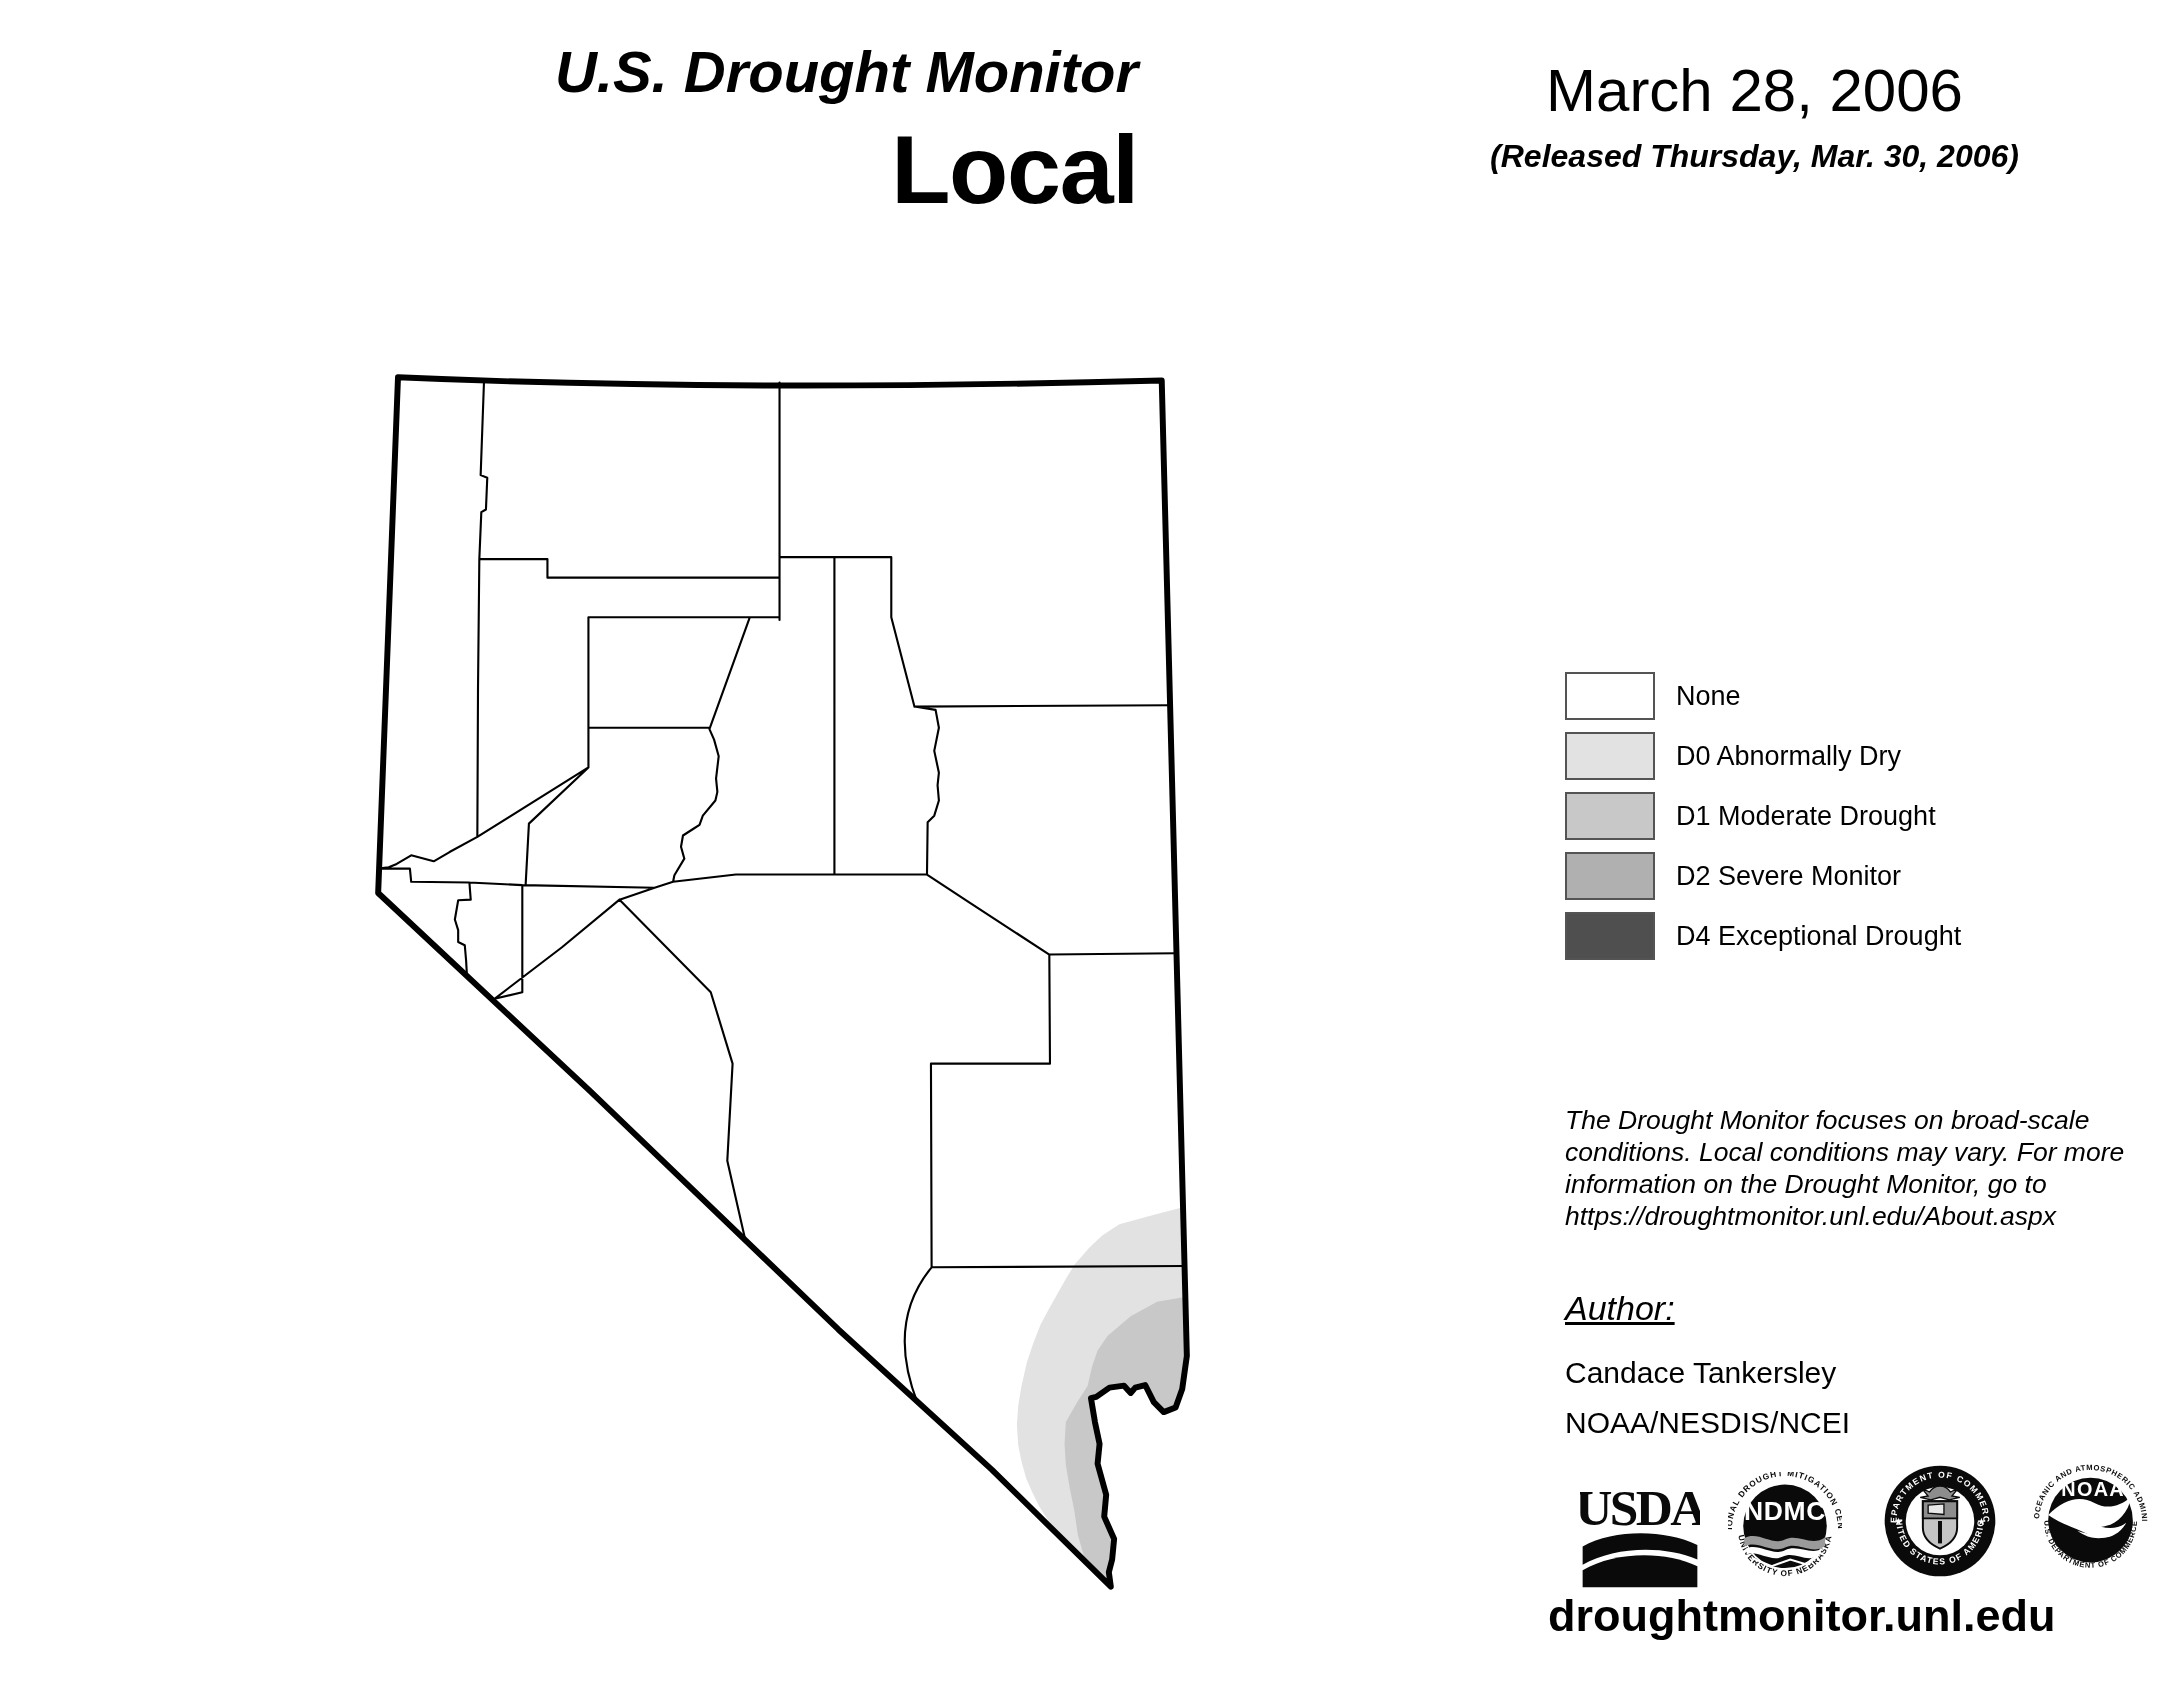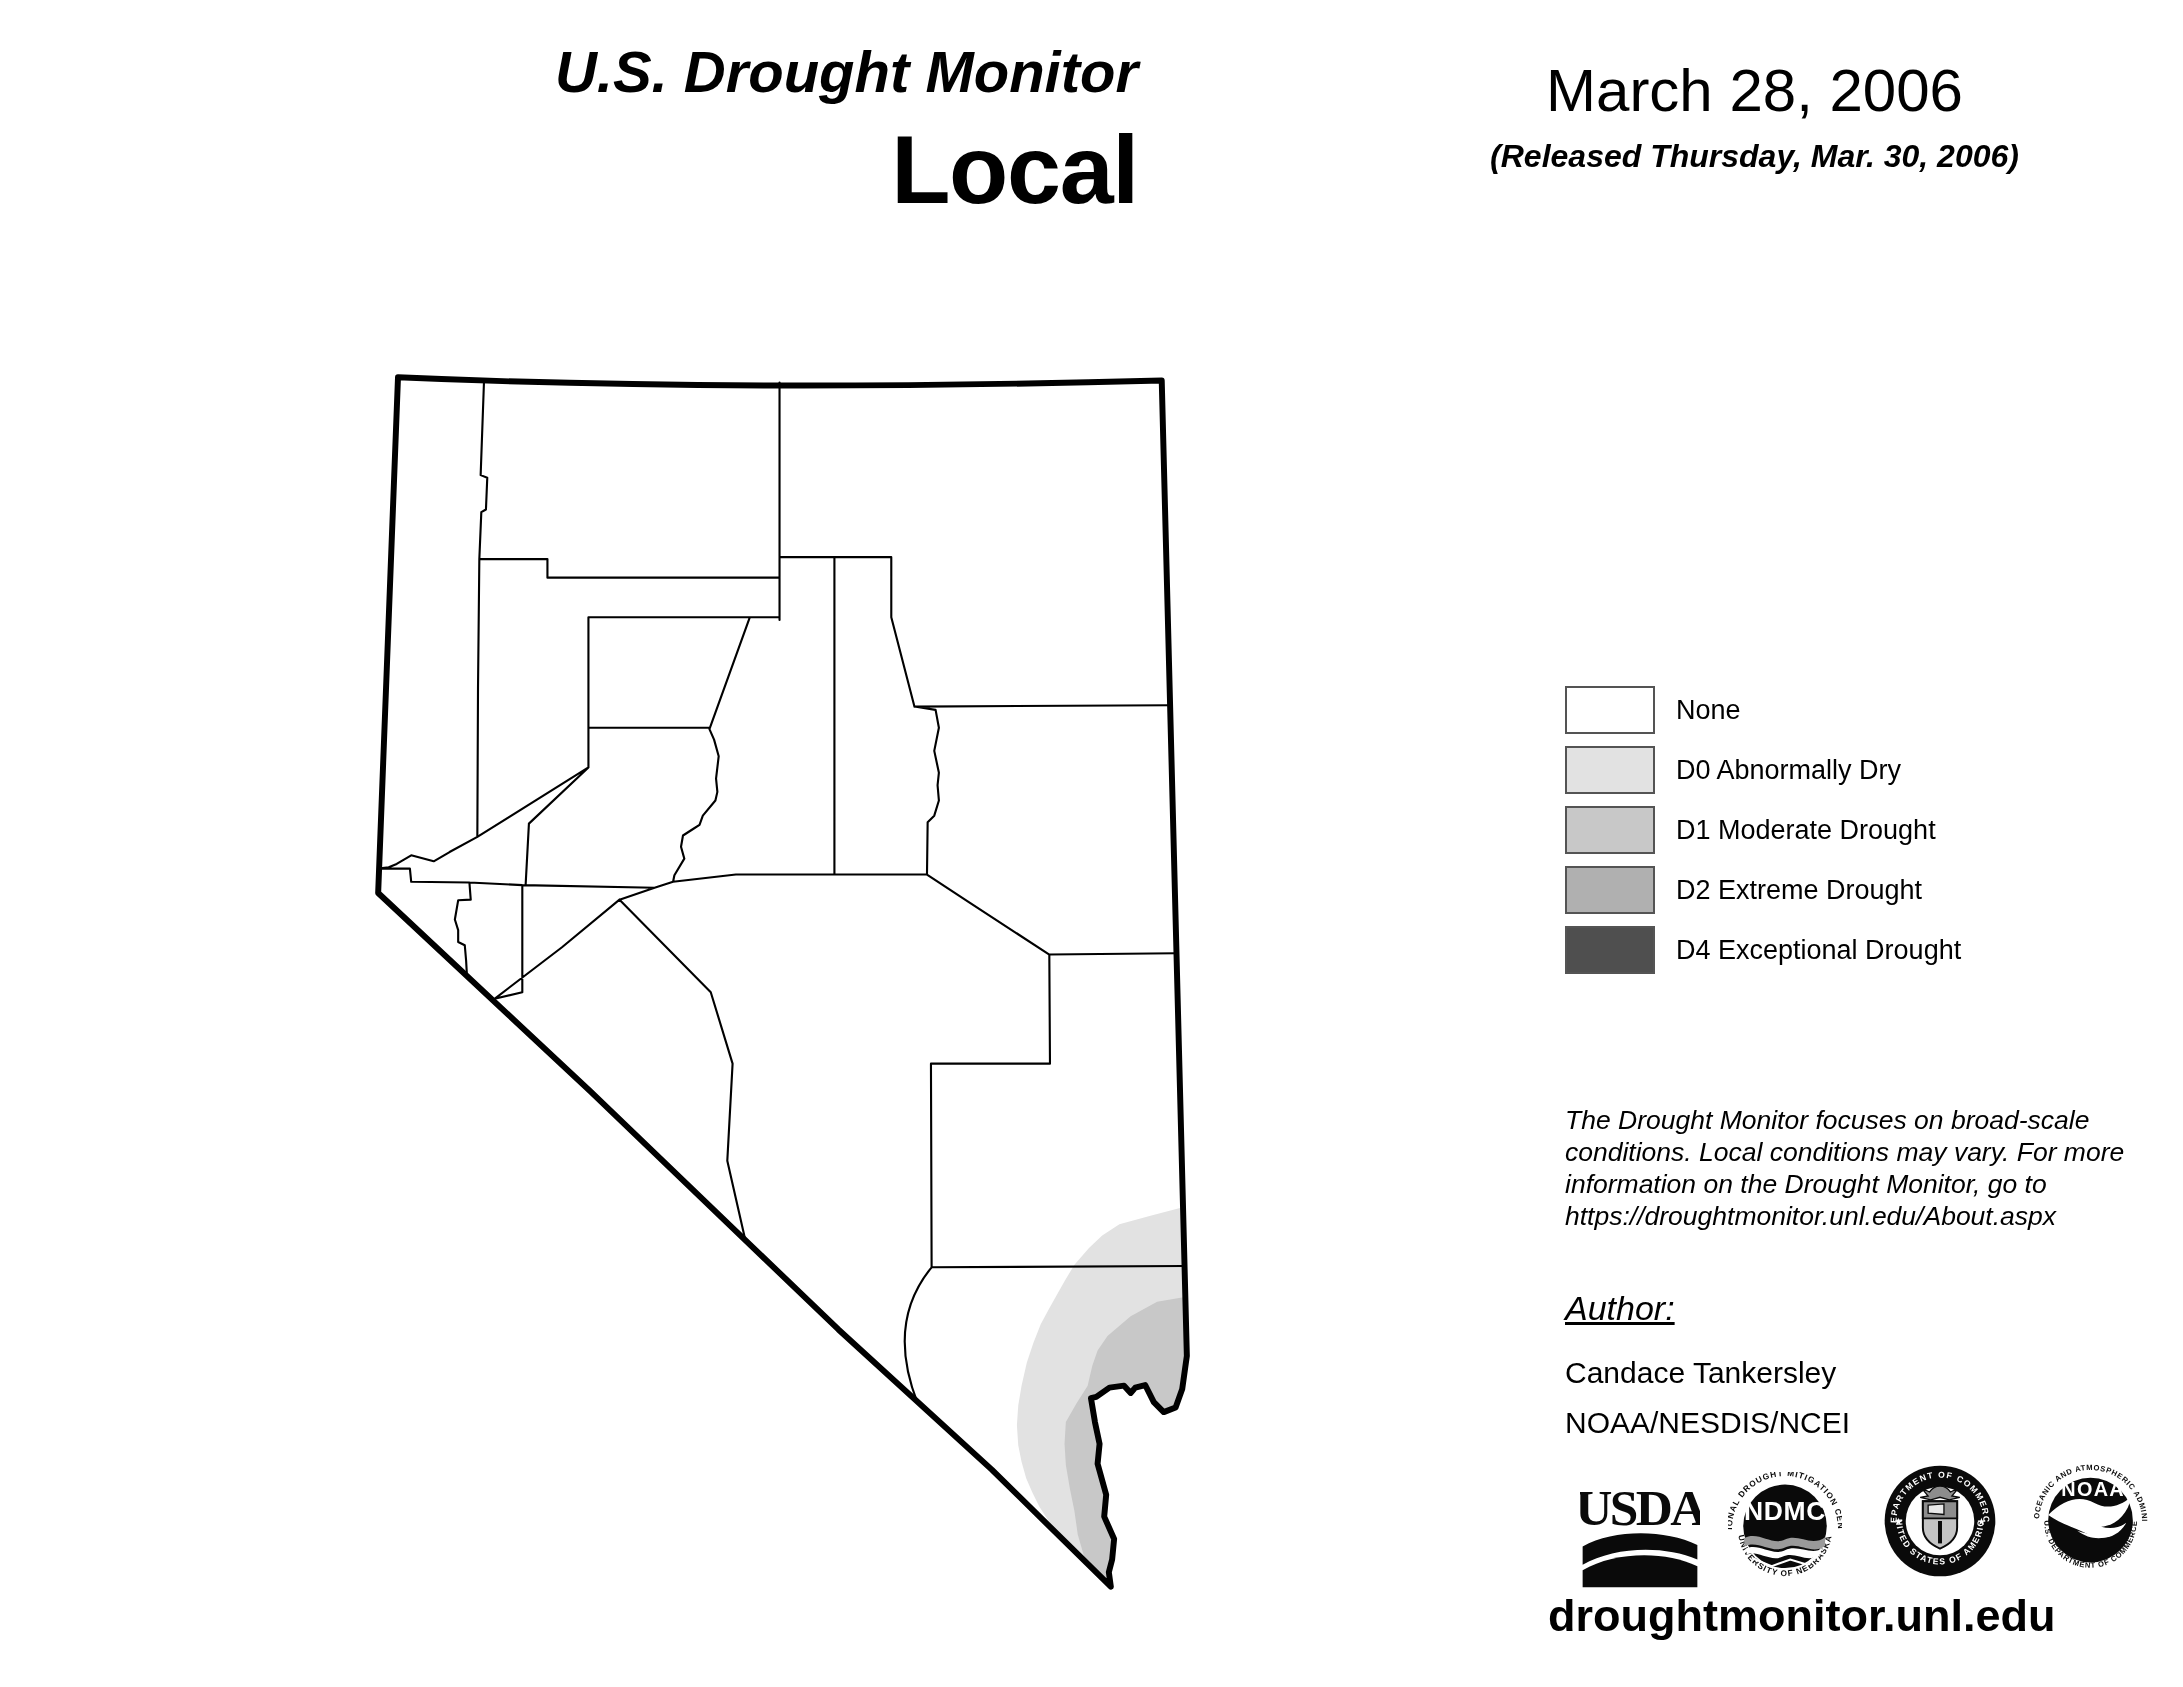--- a/index.html
+++ b/index.html
@@ -14,21 +14,21 @@
   .date-main{font-size:60px;font-weight:normal;}
   .date-released{font-size:32px;font-weight:bold;font-style:italic;margin-top:13.2px;}
   .date-valid{font-size:30px;font-weight:bold;margin-top:14.6px;}
 
   
   .map-svg{left:357px;top:357px;width:853px;height:1244px;}
 
   
   .legend{left:1565px;top:660px;width:615px;}
   .legend-heading{font-size:34px;font-style:italic;text-decoration:underline;}
-  .legend-list{margin-top:28px;}
+  .legend-list{margin-top:14px;}
   .legend-row{display:flex;align-items:center;margin-bottom:16px;height:44px;}
   .swatch{width:86px;height:44px;border:2.6px solid #545454;box-sizing:content-box;flex:0 0 auto;}
   .legend-label{font-size:27px;margin-left:21px;white-space:nowrap;}
 
   
   .disclaimer{left:1565px;top:1104px;width:629px;font-size:26.5px;font-style:italic;line-height:32px;}
   .author-block{left:1565px;top:1289px;width:595px;}
   .author-heading{font-size:34px;font-style:italic;text-decoration:underline;}
   .author-name{font-size:30px;margin-top:28px;}
   .author-org{font-size:30px;margin-top:16px;}
@@ -95,21 +95,21 @@
     <div class="legend-row">
       <div class="swatch" style="background: rgb(226, 226, 226);"></div>
       <div class="legend-label">D0 Abnormally Dry</div>
     </div>
     <div class="legend-row">
       <div class="swatch" style="background: rgb(200, 200, 200);"></div>
       <div class="legend-label">D1 Moderate Drought</div>
     </div>
     <div class="legend-row">
       <div class="swatch" style="background: rgb(176, 176, 176);"></div>
-      <div class="legend-label">D2 Extreme Drought</div>
+      <div class="legend-label">D2 Severe Monitor</div>
     </div>
     <div class="legend-row">
       <div class="swatch" style="background: rgb(79, 79, 79);"></div>
       <div class="legend-label">D4 Exceptional Drought</div>
     </div>
   </div>
 </div>
 
 <div class="abs disclaimer">
   <div>The Drought Monitor focuses on broad-scale</div>

